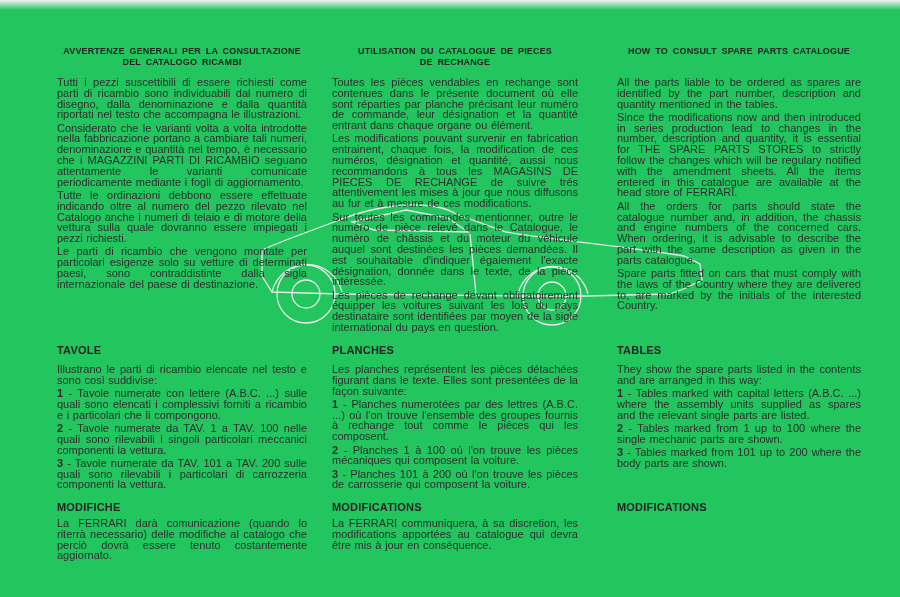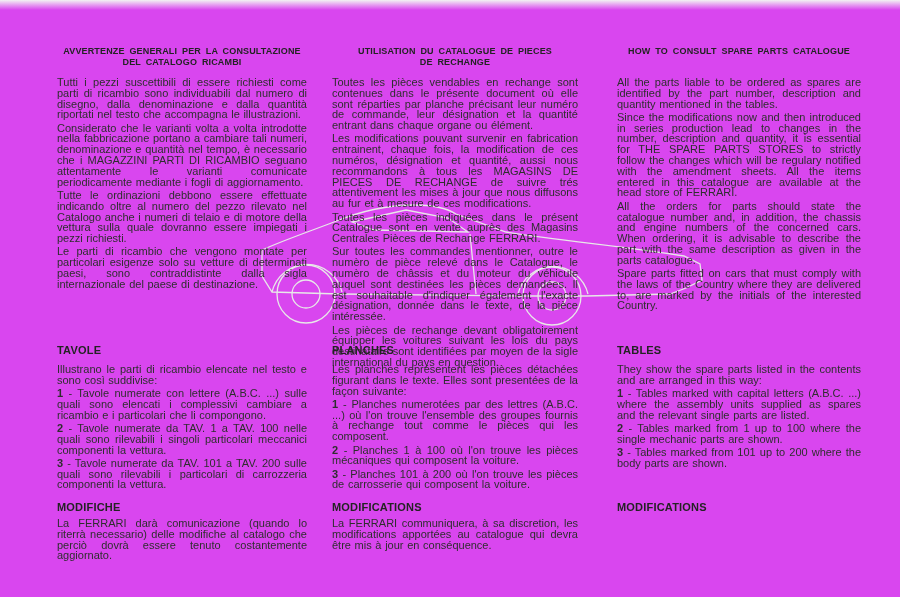--- a/index.html
+++ b/index.html
@@ -1,19 +1,19 @@
 <!DOCTYPE html>
 <html><head>
 <meta charset="utf-8">
 <style>
   html,body { margin:0; padding:0; background:#e9e9e9; }
   .page {
     position:relative;
     width:900px; height:597px;
-    background:#d946ef;
+    background:#22c55e;
     overflow:hidden;
     font-family:"Liberation Sans", sans-serif;
     color:#2e2e2e;
   }
   .page::before{
     content:"";
     position:absolute; left:0; top:0; right:0; height:10px;
     background:linear-gradient(#f2f2f2, rgba(252,252,252,0));
     pointer-events:none;
   }
@@ -78,40 +78,39 @@
       <p class="body-p">Tutte le ordinazioni debbono essere effettuate indicando oltre al numero del pezzo rilevato nel Catalogo anche i numeri di telaio e di motore della vettura sulla quale dovranno essere impiegati i pezzi richiesti.</p>
       <p class="body-p">Le parti di ricambio che vengono montate per particolari esigenze solo su vetture di determinati paesi, sono contraddistinte dalla sigla internazionale del paese di destinazione.</p>
     </div>
     <div class="col c2">
       <h1 class="colhead">
         <span class="hl">UTILISATION DU CATALOGUE DE PIECES</span>
         <span class="hl">DE RECHANGE</span>
       </h1>
       <p class="body-p">Toutes les pièces vendables en rechange sont contenues dans le présente document où elle sont réparties par planche précisant leur numéro de commande, leur désignation et la quantité entrant dans chaque organe ou élément.</p>
       <p class="body-p">Les modifications pouvant survenir en fabrication entrainent, chaque fois, la modification de ces numéros, désignation et quantité, aussi nous recommandons à tous les MAGASINS DE PIECES DE RECHANGE de suivre trés attentivement les mises à jour que nous diffusons au fur et à mesure de ces modifications.</p>
-      <p class="body-p">Toutes les pièces indiquées dans le présent Catalogue sont en vente auprès des Magasins Centrales Pièces de Rechange FERRARI.</p>
       <p class="body-p">Sur toutes les commandes mentionner, outre le numèro de pièce relevé dans le Catalogue, le numèro de châssis et du moteur du véhicule auquel sont destinées les pièces demandées. Il est souhaitable d'indiquer également l'exacte désignation, donnée dans le texte, de la pièce intéressée.</p>
       <p class="body-p">Les pièces de rechange devant obligatoirement équipper les voitures suivant les lois du pays destinataire sont identifiées par moyen de la sigle international du pays en question.</p>
     </div>
     <div class="col c3">
       <h1 class="colhead">
         <span class="hl">HOW TO CONSULT SPARE PARTS CATALOGUE</span>
       </h1>
       <p class="body-p">All the parts liable to be ordered as spares are identified by the part number, description and quantity mentioned in the tables.</p>
       <p class="body-p">Since the modifications now and then introduced in series production lead to changes in the number, description and quantity, it is essential for THE SPARE PARTS STORES to strictly follow the changes which will be regulary notified with the amendment sheets. All the items entered in this catalogue are available at the head store of FERRARI.</p>
       <p class="body-p">All the orders for parts should state the catalogue number and, in addition, the chassis and engine numbers of the concerned cars. When ordering, it is advisable to describe the part with the same description as given in the parts catalogue.</p>
       <p class="body-p">Spare parts fitted on cars that must comply with the laws of the Country where they are delivered to, are marked by the initials of the interested Country.</p>
     </div>
   </div>
 
   <div class="section sec-plates">
     <div class="col c1">
       <h2 class="sechead">TAVOLE</h2>
       <p class="body-p">Illustrano le parti di ricambio elencate nel testo e sono così suddivise:</p>
-      <p class="body-p"><b class="inum">1</b> <span>- Tavole numerate con lettere (A.B.C. ...) sulle quali sono elencati i complessivi cambiare a ricambio e i particolari che li compongono.</span></p>
+      <p class="body-p"><b class="inum">1</b> <span>- Tavole numerate con lettere (A.B.C. ...) sulle quali sono elencati i complessivi forniti a ricambio e i particolari che li compongono.</span></p>
       <p class="body-p"><b class="inum">2</b> <span>- Tavole numerate da TAV. 1 a TAV. 100 nelle quali sono rilevabili i singoli particolari meccanici componenti la vettura.</span></p>
       <p class="body-p"><b class="inum">3</b> <span>- Tavole numerate da TAV. 101 a TAV. 200 sulle quali sono rilevabili i particolari di carrozzeria componenti la vettura.</span></p>
     </div>
     <div class="col c2">
       <h2 class="sechead">PLANCHES</h2>
       <p class="body-p">Les planches représentent les pièces détachées figurant dans le texte. Elles sont presentées de la façon suivante:</p>
       <p class="body-p"><b class="inum">1</b> <span>- Planches numerotées par des lettres (A.B.C. ...) où l'on trouve l'ensemble des groupes fournis à rechange tout comme le pièces qui les composent.</span></p>
       <p class="body-p"><b class="inum">2</b> <span>- Planches 1 à 100 où l'on trouve les pièces mécaniques qui composent la voiture.</span></p>
       <p class="body-p"><b class="inum">3</b> <span>- Planches 101 à 200 où l'on trouve les pièces de carrosserie qui composent la voiture.</span></p>
     </div>

